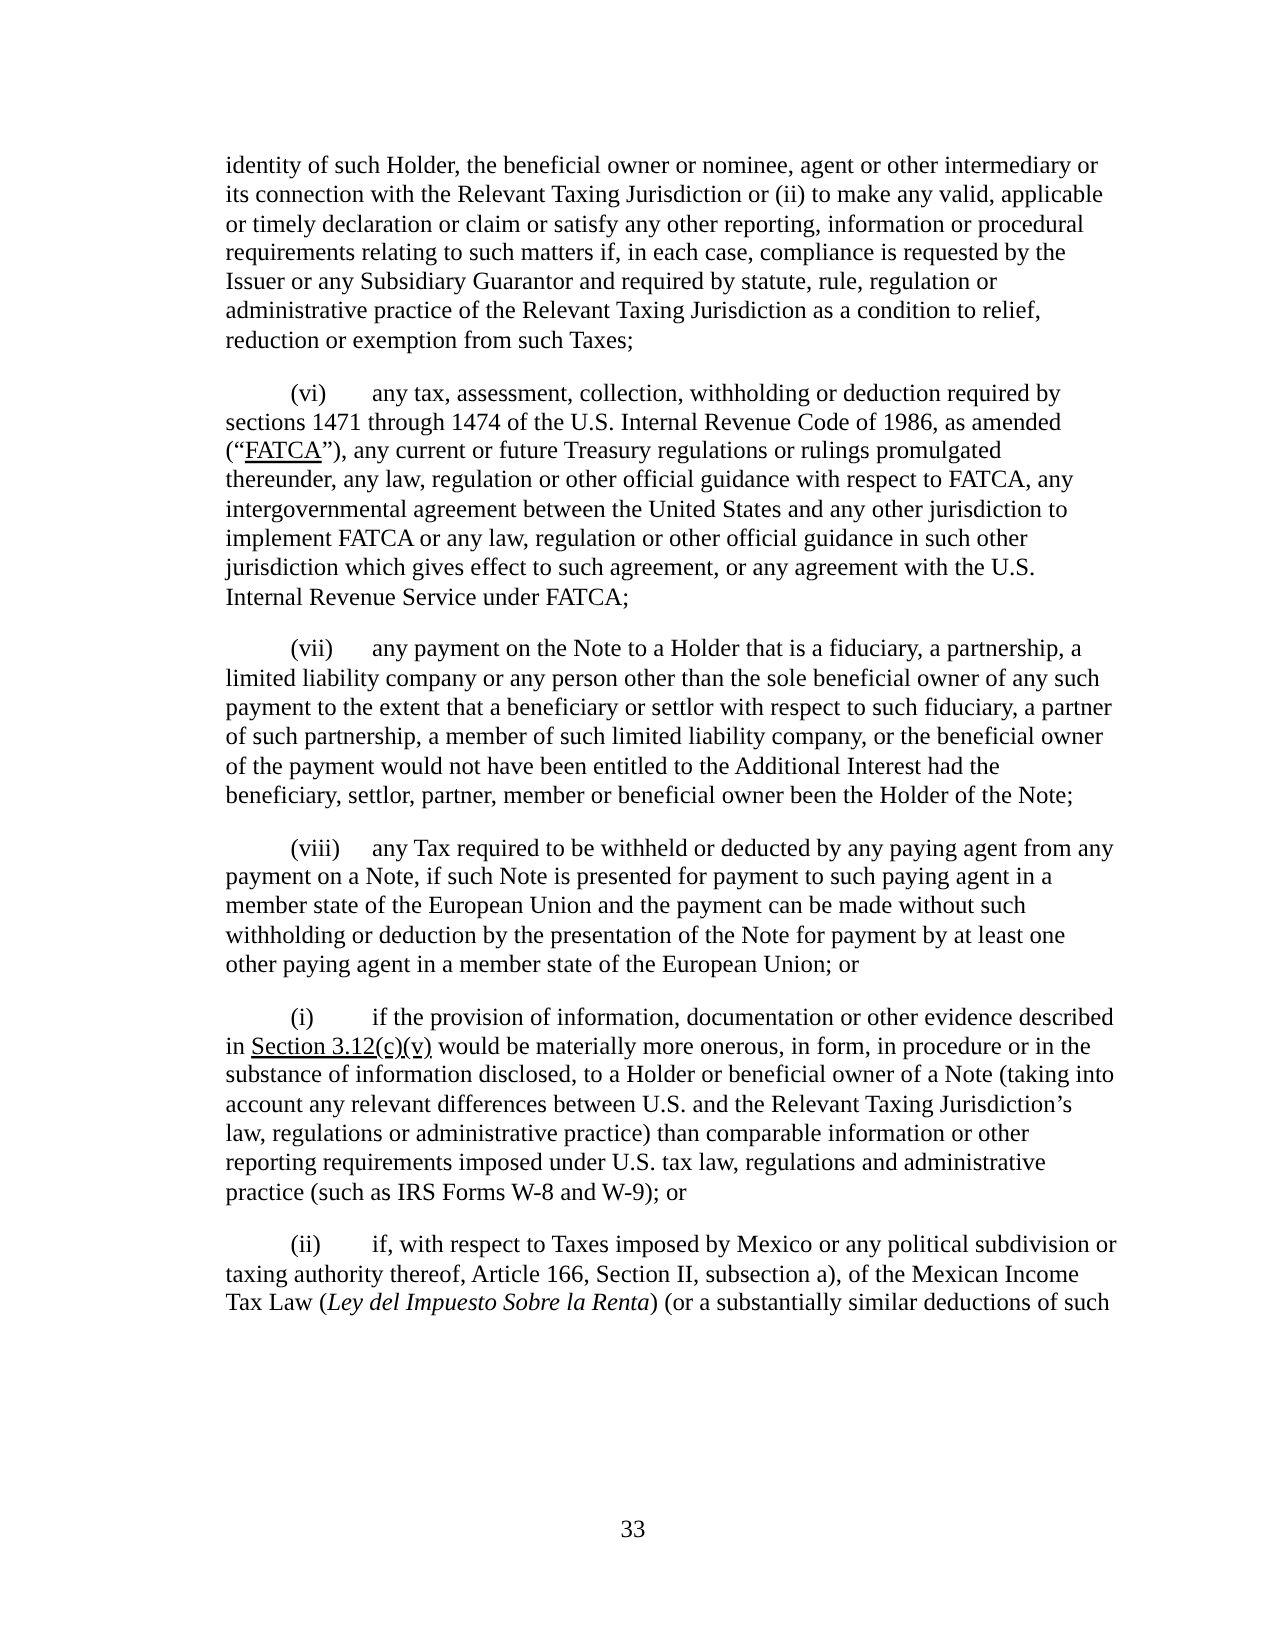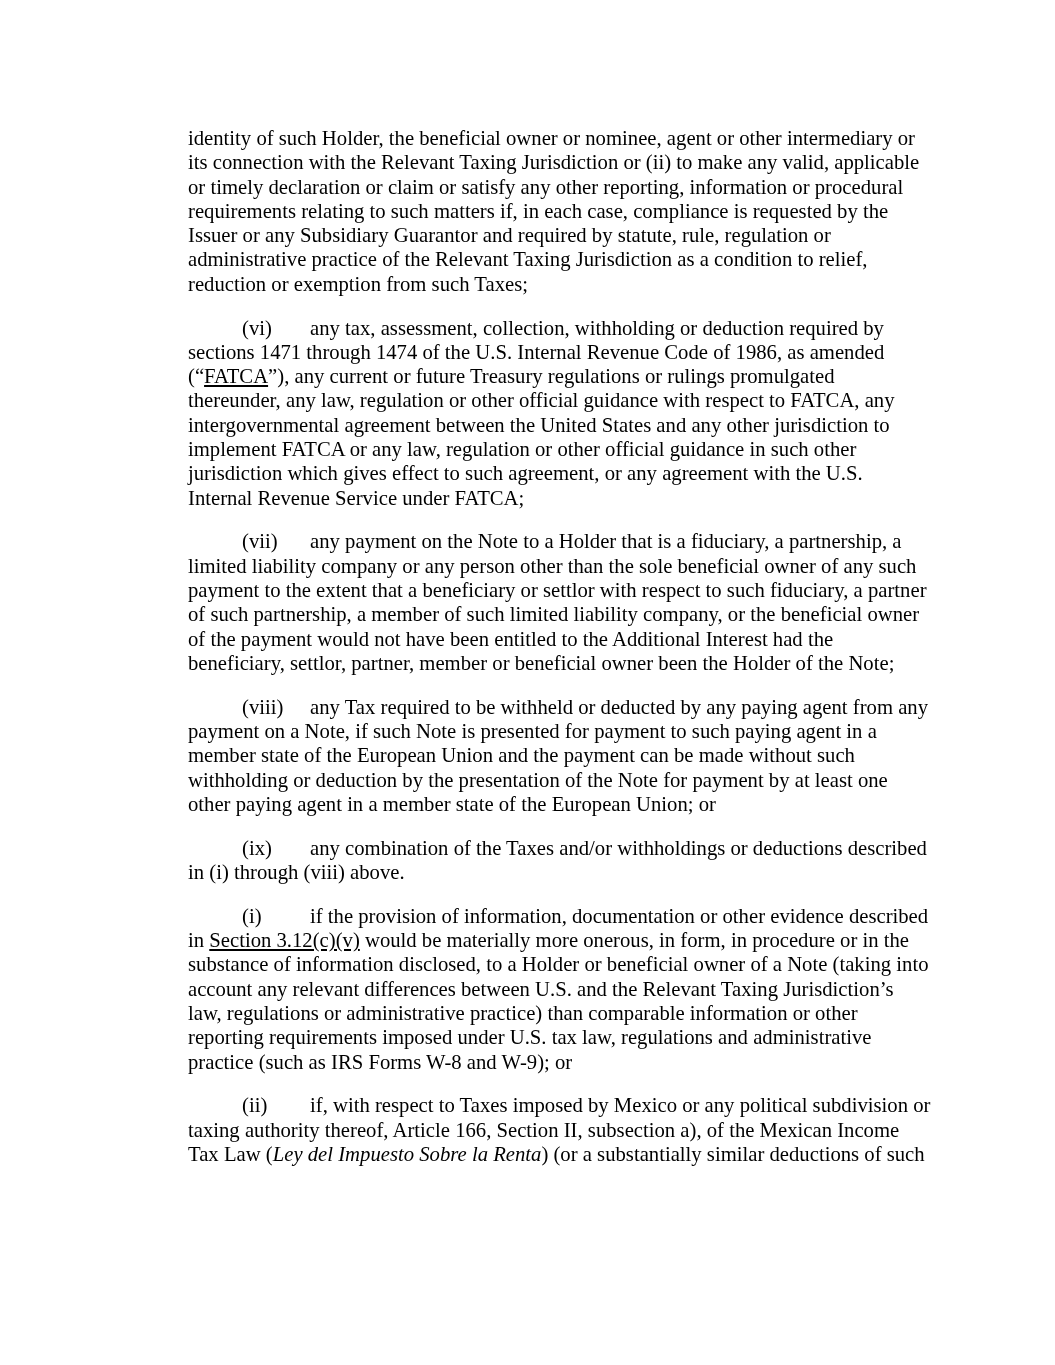--- a/index.html
+++ b/index.html
@@ -71,17 +71,17 @@
 </style>
 </head>
 <body>
 
 <div class="page">
   <div class="content">
       <p class="cont"><span>identity of such Holder, the beneficial owner or nominee, agent or other intermediary or its connection with the Relevant Taxing Jurisdiction or (ii) to make any valid, applicable or timely declaration or claim or satisfy any other reporting, information or procedural requirements relating to such matters if, in each case, compliance is requested by the Issuer or any Subsidiary Guarantor and required by statute, rule, regulation or administrative practice of the Relevant Taxing Jurisdiction as a condition to relief, reduction or exemption from such Taxes;</span></p>
       <p class="item"><span class="marker">(vi)</span><span>any tax, assessment, collection, withholding or deduction required by sections 1471 through 1474 of the U.S. Internal Revenue Code of 1986, as amended (“</span><span class="u">FATCA</span><span>”), any current or future Treasury regulations or rulings promulgated thereunder, any law, regulation or other official guidance with respect to FATCA, any intergovernmental agreement between the United States and any other jurisdiction to implement FATCA or any law, regulation or other official guidance in such other jurisdiction which gives effect to such agreement, or any agreement with the U.S. Internal Revenue Service under FATCA;</span></p>
       <p class="item"><span class="marker">(vii)</span><span>any payment on the Note to a Holder that is a fiduciary, a partnership, a limited liability company or any person other than the sole beneficial owner of any such payment to the extent that a beneficiary or settlor with respect to such fiduciary, a partner of such partnership, a member of such limited liability company, or the beneficial owner of the payment would not have been entitled to the Additional Interest had the beneficiary, settlor, partner, member or beneficial owner been the Holder of the Note;</span></p>
       <p class="item"><span class="marker">(viii)</span><span>any Tax required to be withheld or deducted by any paying agent from any payment on a Note, if such Note is presented for payment  to such paying agent in a member state of the European Union and the payment can be made without such withholding or deduction by the presentation of the Note for payment by at least one other paying agent in a member state of the European Union; or</span></p>
-      <p class="item"><span class="marker">(ix)</span><span>any combination of the Taxes and/or withholdings or deductions described in (i) through (viii) above.</span></p>
       <p class="item"><span class="marker">(i)</span><span>if the provision of information, documentation or other evidence described in </span><span class="u">Section 3.12(c)(v)</span><span> would be materially more onerous, in form, in procedure or in the substance of information disclosed, to a Holder or beneficial owner of a Note (taking into account any relevant differences between U.S. and the Relevant Taxing Jurisdiction’s law, regulations or administrative practice) than comparable information or other reporting requirements imposed under U.S. tax law, regulations and administrative practice (such as IRS Forms W-8 and W-9); or</span></p>
       <p class="item"><span class="marker">(ii)</span><span>if, with respect to Taxes imposed by Mexico or any political subdivision or taxing authority thereof, Article 166, Section II, subsection a), of the Mexican Income Tax Law (</span><span class="i">Ley del Impuesto Sobre la Renta</span><span>) (or a substantially similar deductions of such</span></p>
     </div>
+  <div class="pageno">33</div>
 </div>
 
 </body></html>

